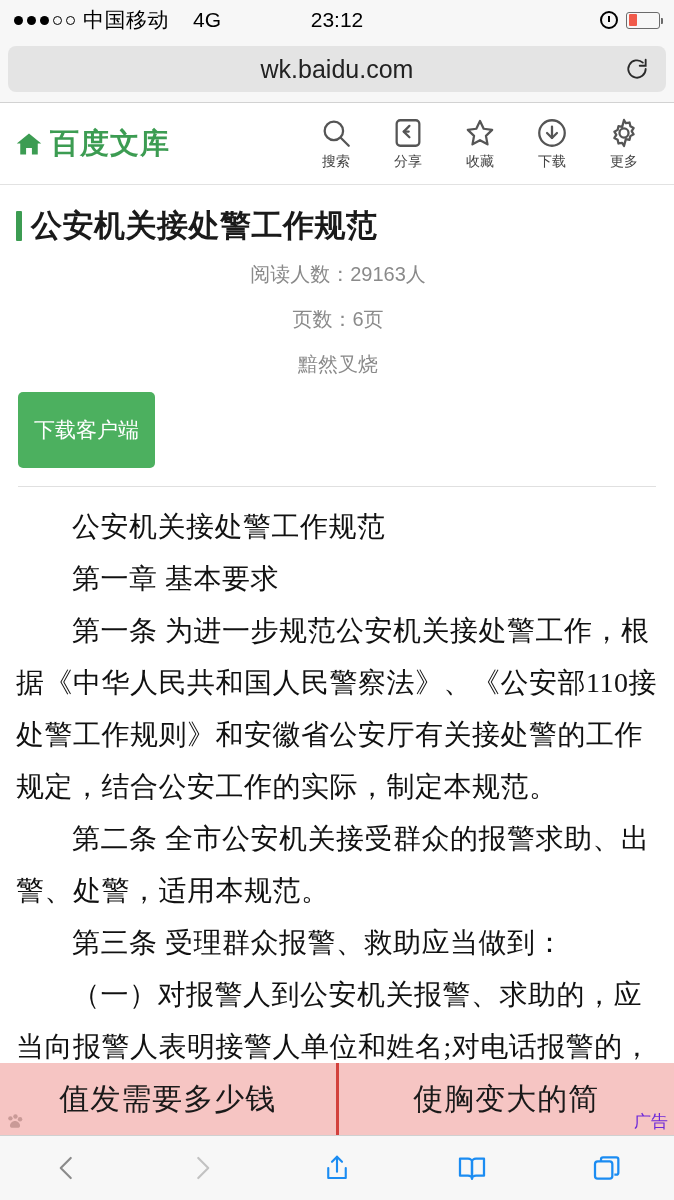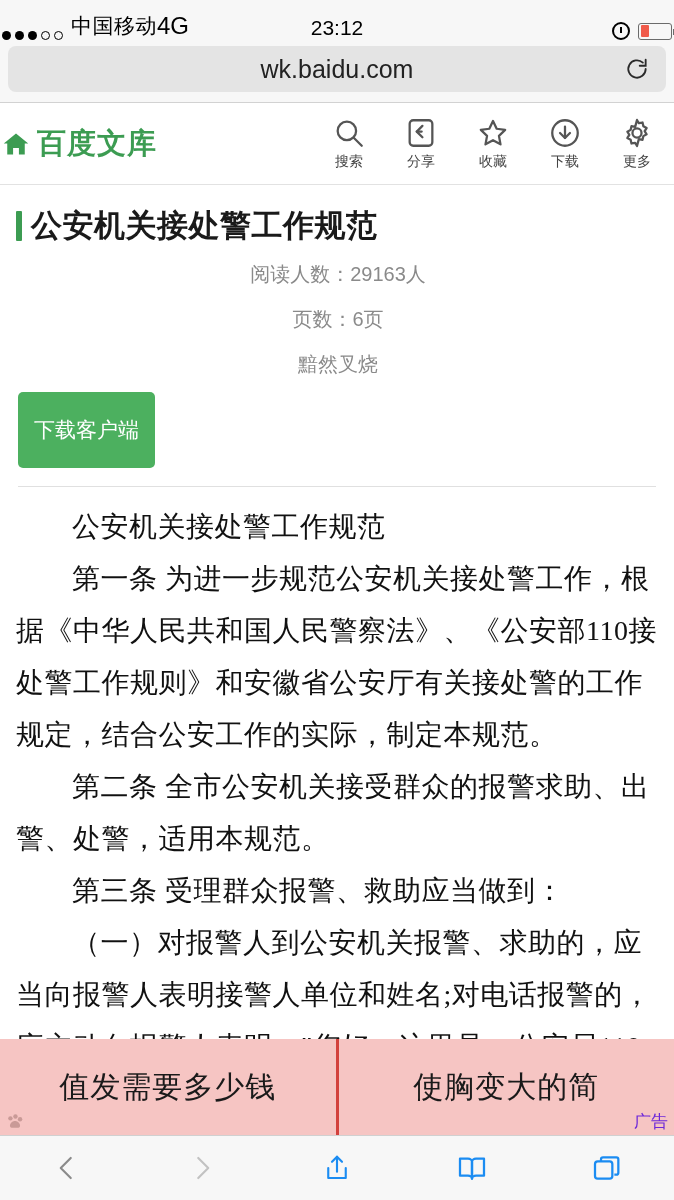--- a/index.html
+++ b/index.html
@@ -9,31 +9,31 @@
     background: #ffffff;
     overflow: hidden;
   }
   body { position: relative; }
 
   
   .status-bar {
     height: 40px;
     background: #f7f7f7;
     display: flex;
-    align-items: flex-end;
-    padding: 0 2px;
+    align-items: center;
+    padding: 0 14px;
     font-size: 21px;
     color: #000;
     position: relative;
   }
   .dots { display: flex; align-items: center; gap: 4px; margin-right: 8px; }
   .dot { width: 9px; height: 9px; border-radius: 50%; background: #000; }
   .dot.hollow { background: transparent; border: 1.5px solid #000; }
   .carrier { font-size: 21px; letter-spacing: 0.5px; }
-  .net { margin-left: 0; font-size: 24px; }
+  .net { margin-left: 24px; font-size: 21px; }
   .clock {
     position: absolute; left: 0; right: 0; text-align: center;
     font-size: 21px; font-weight: 400;
   }
   .status-right {
     margin-left: auto; display: flex; align-items: center; gap: 8px;
   }
   .alarm-icon { width: 18px; height: 18px; border: 2px solid #000; border-radius: 50%; position: relative; }
   .alarm-icon::after {
     content: ""; position: absolute; left: 6px; top: 3px; width: 2px; height: 6px; background: #000;
@@ -70,21 +70,21 @@
     position: absolute; right: 16px; top: 50%; transform: translateY(-50%);
     width: 26px; height: 26px; color: #2a2a2a;
   }
 
   
   .wk-header {
     height: 82px;
     background: #fff;
     display: flex;
     align-items: center;
-    padding: 0 1px;
+    padding: 0 14px;
     border-bottom: 1px solid #e2e2e2;
   }
   .wk-brand { display: flex; align-items: center; gap: 6px; }
   .home-icon { width: 30px; height: 28px; position: relative; }
   .wk-title { font-size: 29px; color: #3c9c52; font-weight: 700; letter-spacing: 1px; }
   .wk-actions { margin-left: auto; display: flex; align-items: flex-start; gap: 0; }
   .wk-action {
     width: 72px; display: flex; flex-direction: column; align-items: center; gap: 3px;
     color: #555;
   }
@@ -117,21 +117,21 @@
     font-size: 28px;
     line-height: 52px;
     color: #111;
     letter-spacing: 0.5px;
     font-family: "Liberation Serif", serif;
   }
   .doc-content p { text-indent: 2em; margin: 0; }
 
   
   .ad-overlay {
-    position: absolute; left: 0; right: 0; bottom: 65px; height: 96px;
+    position: absolute; left: 0; right: 0; bottom: 65px; height: 72px;
     background: #f6c5c3;
     display: flex; align-items: center;
     overflow: hidden;
   }
   .ad-left, .ad-right {
     flex: 1; display: flex; align-items: center; justify-content: center;
     font-size: 30px; color: #1a1a1a; letter-spacing: 1px;
     font-family: "Liberation Serif", serif;
   }
   .ad-sep { width: 3px; height: 96px; background: #d3413c; }
@@ -266,20 +266,21 @@
     <span><span>页数：</span><span>6页</span></span>
     <span>黯然叉烧</span>
   </div>
 
   <button class="dl-btn">下载客户端</button>
 
   <div class="divider"></div>
 
   <div class="doc-content">
     <p>公安机关接处警工作规范</p>
+    <p>第一章 基本要求</p>
     <p>第一条 为进一步规范公安机关接处警工作，根据《中华人民共和国人民警察法》、《公安部110接处警工作规则》和安徽省公安厅有关接处警的工作规定，结合公安工作的实际，制定本规范。</p>
     <p>第二条 全市公安机关接受群众的报警求助、出警、处警，适用本规范。</p>
     <p>第三条 受理群众报警、救助应当做到：</p>
     <p>（一）对报警人到公安机关报警、求助的，应当向报警人表明接警人单位和姓名;对电话报警的，应主动向报警人表明："您好，这里是xx公安局110报警服务台"或"我是xx科（所、队）"，我是xx号接警员或</p>
   </div>
 </div>
 
 <div class="ad-overlay">
 
   <div class="ad-left">值发需要多少钱</div>

